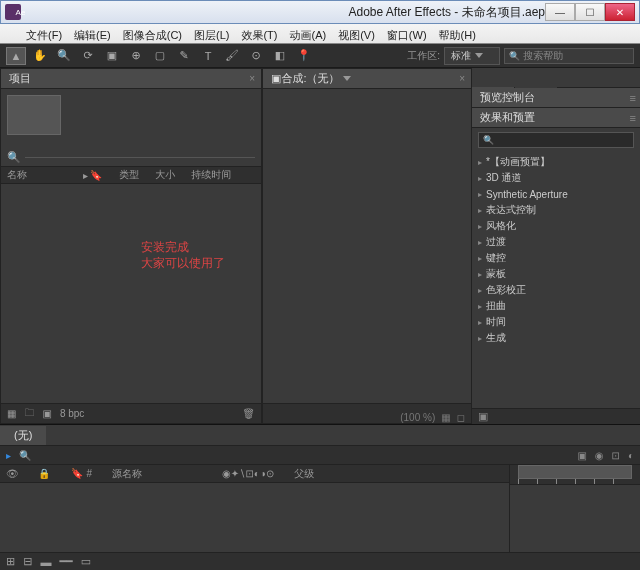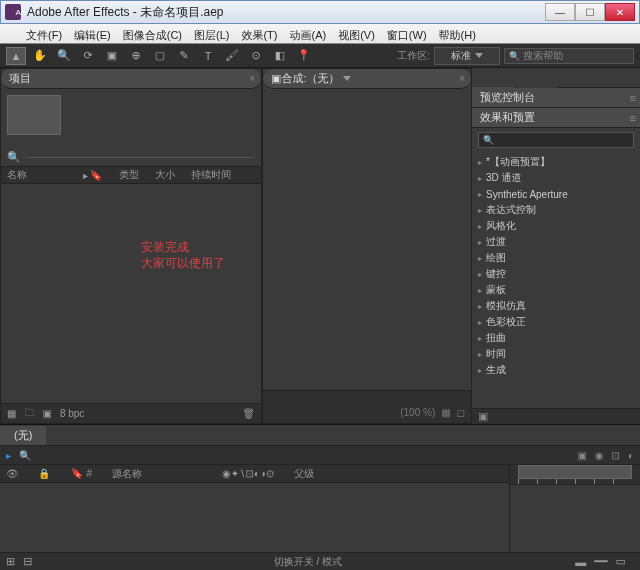--- a/index.html
+++ b/index.html
@@ -1,58 +1,58 @@
 <!DOCTYPE html>
 <html><head>
 <meta charset="utf-8">
 <style>
 * { margin: 0; padding: 0; box-sizing: border-box; font-family: "Microsoft YaHei", Arial, sans-serif; }
 body { background: #2a2a2a; width: 640px; height: 570px; overflow: hidden; font-size: 11px; color: #ccc; }
 
 .titlebar { height: 24px; background: linear-gradient(#eef2f8,#d8e0ee); display: flex; align-items: center; padding: 0 4px; border: 1px solid #6b8cb8; }
 .titlebar .icon { width: 16px; height: 16px; background: #5a3068; border-radius: 2px; margin-right: 6px; display: flex; align-items: center; justify-content: center; font-size: 8px; color: #fff; padding-left: 15px; }
-.titlebar .title { flex: 1; color: #222; font-size: 12px; }
+.titlebar .title { flex: 1; color: #222; font-size: 12px; text-align: right; }
 .winbtns { display: flex; gap: 0; }
 .winbtn { width: 30px; height: 18px; display: flex; align-items: center; justify-content: center; border: 1px solid #aaa; background: linear-gradient(#f8f8f8,#e0e0e0); font-size: 10px; color: #444; }
 .winbtn.close { background: linear-gradient(#e68,#c23); color: #fff; border-color: #a23; }
 
 .menubar { height: 20px; background: linear-gradient(#f4f4f4,#e8e8e8); display: flex; align-items: flex-end; padding: 0 20px; border-bottom: 1px solid #888; }
 .menubar span { padding: 0 6px; color: #222; font-size: 11px; }
 
 .toolbar { height: 24px; background: #2f2f2f; border-bottom: 1px solid #1a1a1a; display: flex; align-items: center; padding: 0 6px; gap: 4px; }
 .tool { width: 20px; height: 18px; display: flex; align-items: center; justify-content: center; color: #aaa; font-size: 11px; }
 .tool.active { background: #555; border: 1px solid #777; }
 .toolbar .spacer { flex: 1; }
 .toolbar .label { color: #999; font-size: 10px; }
-.toolbar .dropdown { background: #3a3a3a; border: 1px solid #555; padding: 1px 16px 1px 16px; color: #ccc; font-size: 10px; position: relative; }
+.toolbar .dropdown { background: #3a3a3a; border: 1px solid #555; padding: 1px 16px 1px 6px; color: #ccc; font-size: 10px; position: relative; }
 .toolbar .search { width: 130px; height: 16px; background: #3a3a3a; border: 1px solid #555; display: flex; align-items: center; padding: 0 4px; color: #888; font-size: 10px; }
 .toolbar .search::before { content: "🔍"; font-size: 9px; margin-right: 3px; }
 
 .workspace { display: flex; height: 356px; background: #3a3a3a; }
 .panel { background: #3a3a3a; border: 1px solid #222; display: flex; flex-direction: column; }
-.panel-tab { height: 20px; background: #4a4a4a; display: flex; align-items: center; padding: 0 8px; color: #ddd; font-size: 11px; border-bottom: 1px solid #222; position: relative; border-radius: 10px; }
+.panel-tab { height: 20px; background: #4a4a4a; display: flex; align-items: center; padding: 0 8px; color: #ddd; font-size: 11px; border-bottom: 1px solid #222; position: relative; }
 .panel-tab .x { position: absolute; right: 6px; color: #888; font-size: 10px; }
 
 .left { width: 262px; }
 .project-body { flex: 1; background: #3a3a3a; display: flex; flex-direction: column; }
 .thumb-area { height: 60px; padding: 6px; display: flex; }
 .thumb { width: 54px; height: 40px; background: #555; border: 1px solid #666; }
 .proj-search { margin: 2px 6px; display: flex; align-items: center; }
 .proj-search .mag { color: #888; font-size: 11px; margin-right: 4px; }
 .proj-search-line { flex: 1; height: 1px; background: #555; }
 .col-headers { height: 18px; background: #2f2f2f; display: flex; align-items: center; padding: 0 6px; border-top: 1px solid #222; border-bottom: 1px solid #222; }
 .col-headers span { color: #999; font-size: 10px; margin-right: 16px; }
 .project-list { flex: 1; background: #3a3a3a; position: relative; }
 .red-text { position: absolute; top: 55px; left: 140px; color: #d44; font-size: 12px; line-height: 16px; }
 .project-footer { height: 20px; background: #2f2f2f; display: flex; align-items: center; padding: 0 6px; gap: 8px; color: #999; border-top: 1px solid #222; }
 .project-footer span { font-size: 10px; }
 
 .center { width: 210px; }
 .comp-body { flex: 1; background: #3a3a3a; }
-.comp-footer { height: 20px; background: #2f2f2f; display: flex; align-items: flex-start; justify-content: flex-end; padding: 16px 6px; gap: 6px; color: #777; font-size: 10px; border-top: 1px solid #222; }
+.comp-footer { height: 20px; background: #2f2f2f; display: flex; align-items: flex-end; justify-content: flex-end; padding: 0 6px; gap: 6px; color: #777; font-size: 10px; border-top: 1px solid #222; }
 
 .right { flex: 1; display: flex; flex-direction: column; }
 .tabs-row { display: flex; height: 20px; border-bottom: 1px solid #222; }
 .tabs-row .tab { padding: 2px 10px; color: #bbb; font-size: 11px; background: #3a3a3a; border-right: 1px solid #222; margin-top: 19px; }
 .tabs-row .tab.active { background: #4a4a4a; color: #ddd; }
 .section-hdr { height: 20px; background: #4a4a4a; display: flex; align-items: center; padding: 0 8px; color: #ddd; font-size: 11px; border-bottom: 1px solid #222; position: relative; }
 .section-hdr .menu { position: absolute; right: 4px; color: #888; }
 .fx-search { margin: 4px 6px; height: 16px; background: #2a2a2a; border: 1px solid #555; display: flex; align-items: center; padding: 0 4px; }
 .fx-search::before { content: "🔍"; font-size: 9px; color: #888; }
 .fx-list { flex: 1; overflow: hidden; padding: 2px 0; }
@@ -192,24 +192,22 @@
         <span class="menu">≡</span>
       </div>
     <div class="fx-search"></div>
     <div class="fx-list">
       <div class="fx-item">*【动画预置】</div>
       <div class="fx-item">3D 通道</div>
       <div class="fx-item">Synthetic Aperture</div>
       <div class="fx-item">表达式控制</div>
       <div class="fx-item">风格化</div>
       <div class="fx-item">过渡</div>
-      <div class="fx-item">绘图</div>
       <div class="fx-item">键控</div>
       <div class="fx-item">蒙板</div>
-      <div class="fx-item">模拟仿真</div>
       <div class="fx-item">色彩校正</div>
       <div class="fx-item">扭曲</div>
       <div class="fx-item">时间</div>
       <div class="fx-item">生成</div>
     </div>
     <div class="fx-footer">
         <span>▣</span>
       </div>
   </div>
 </div>
@@ -246,18 +244,17 @@
           <div class="tick"></div>
           <div class="tick"></div>
           <div class="tick"></div>
           <div class="tick"></div>
       </div>
     </div>
   </div>
   <div class="tl-footer">
     <span class="tl-iconbtn">⊞</span>
     <span class="tl-iconbtn">⊟</span>
-    <span class="center-label">切换开关 / 模式</span>
     <span class="tl-iconbtn">▬</span>
     <span class="tl-iconbtn">━━</span>
     <span class="tl-iconbtn">▭</span>
   </div>
 </div>
 
 </body></html>

